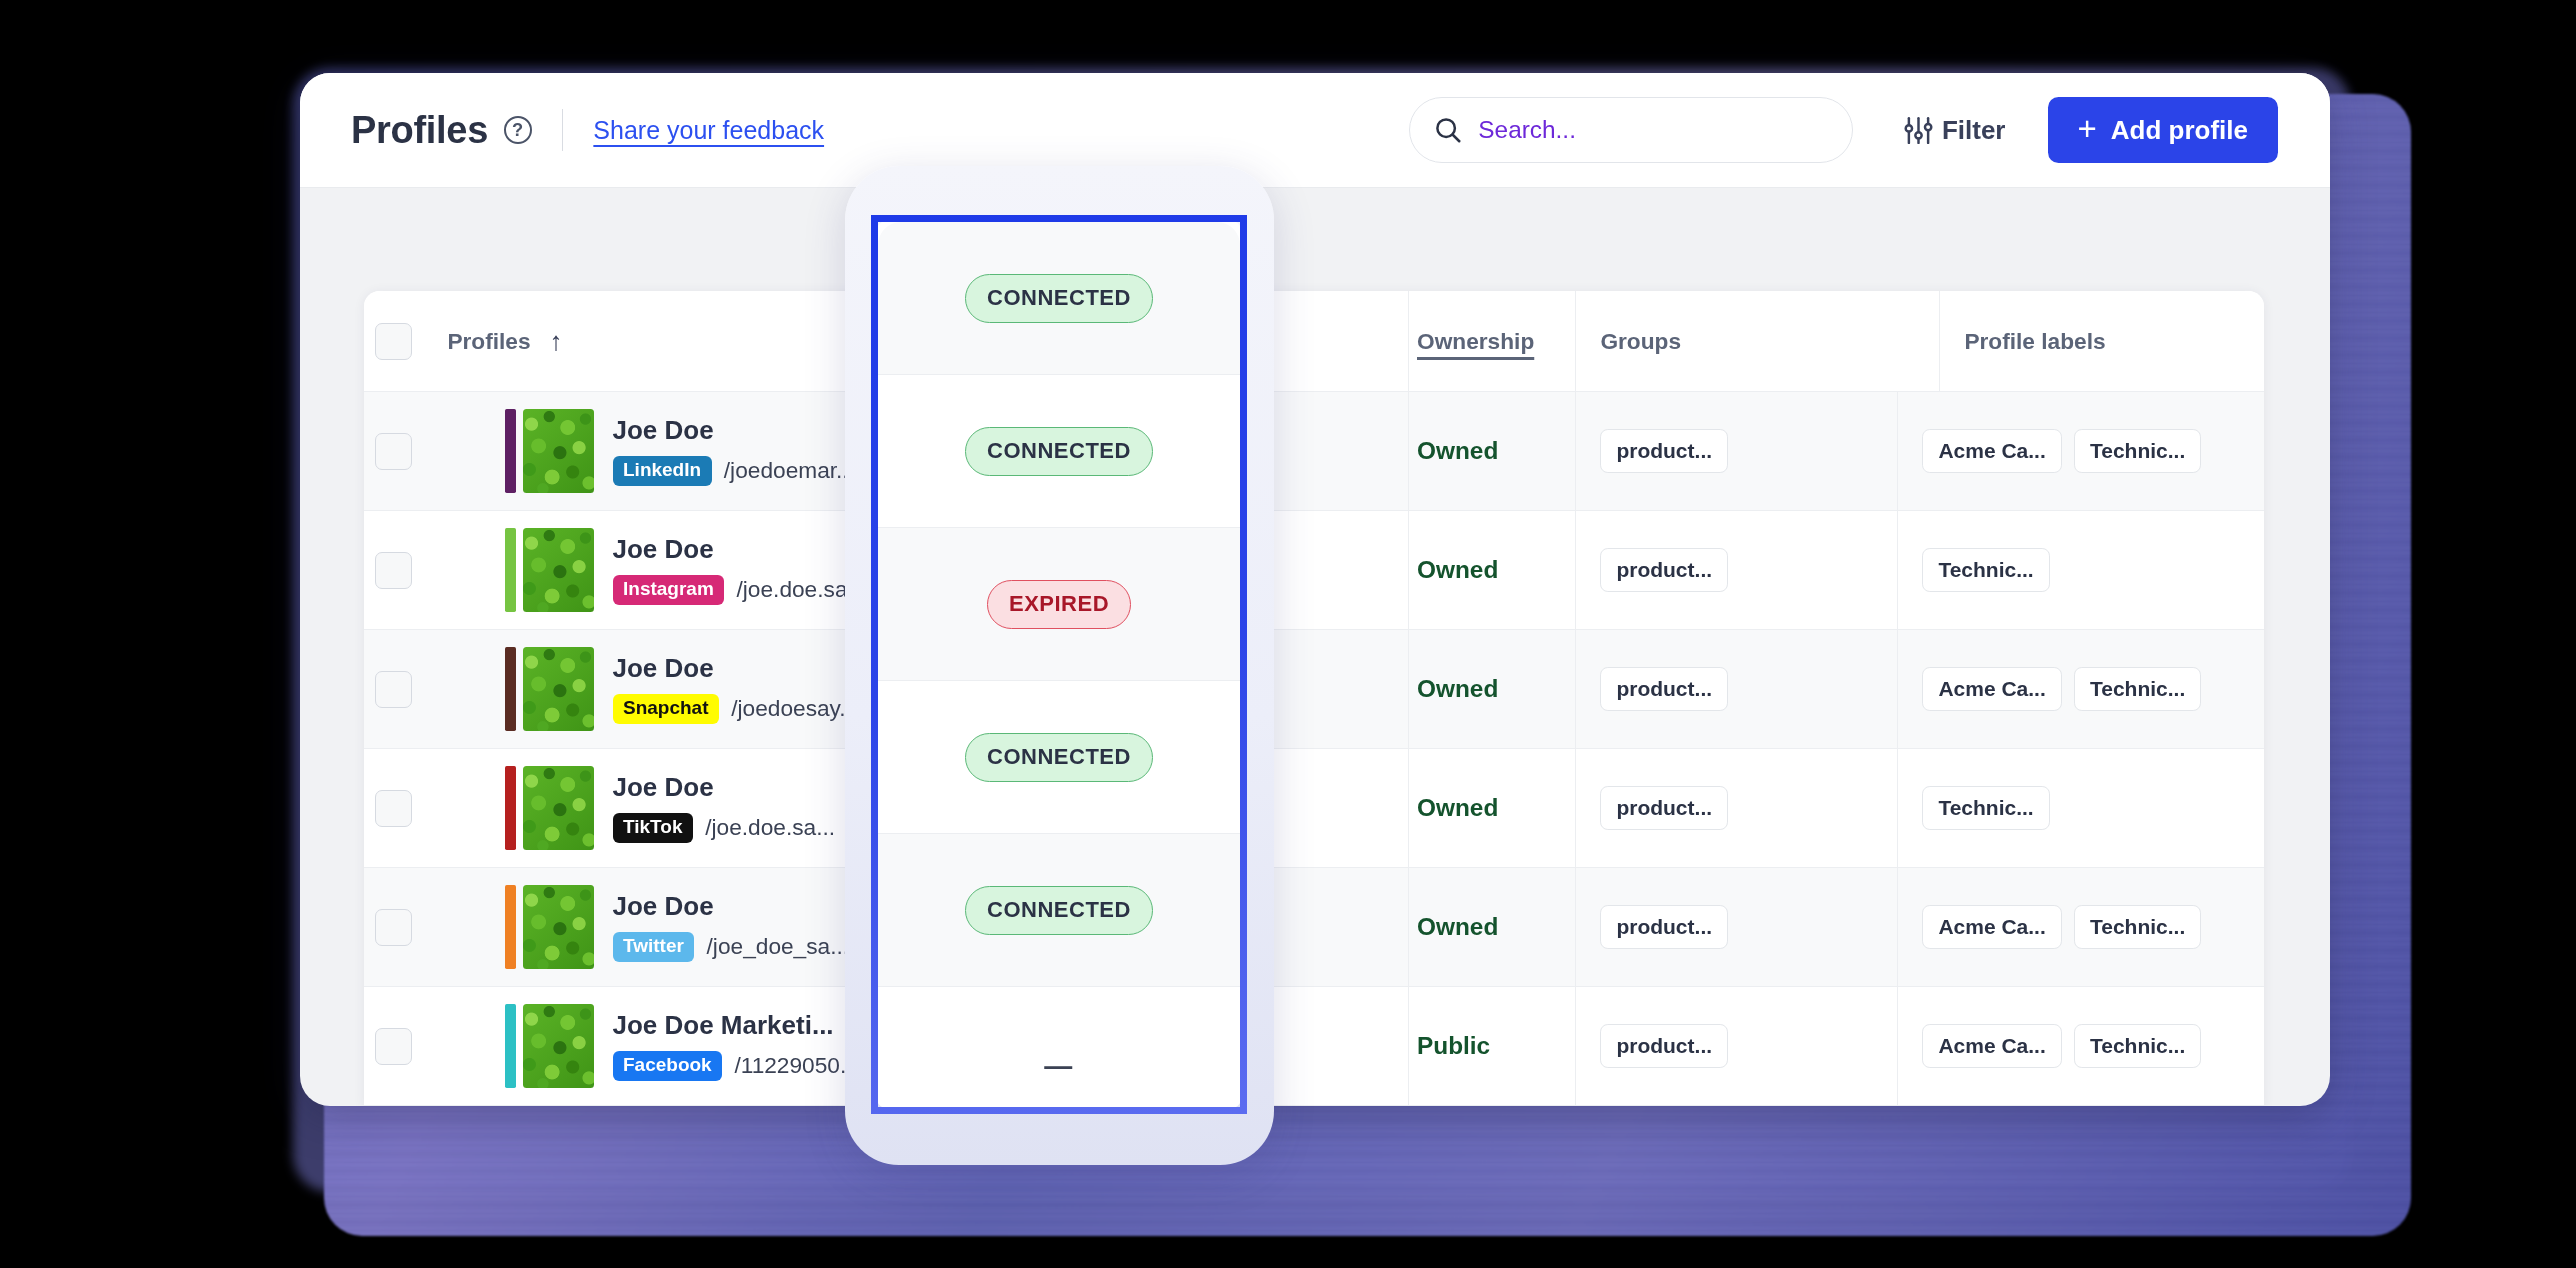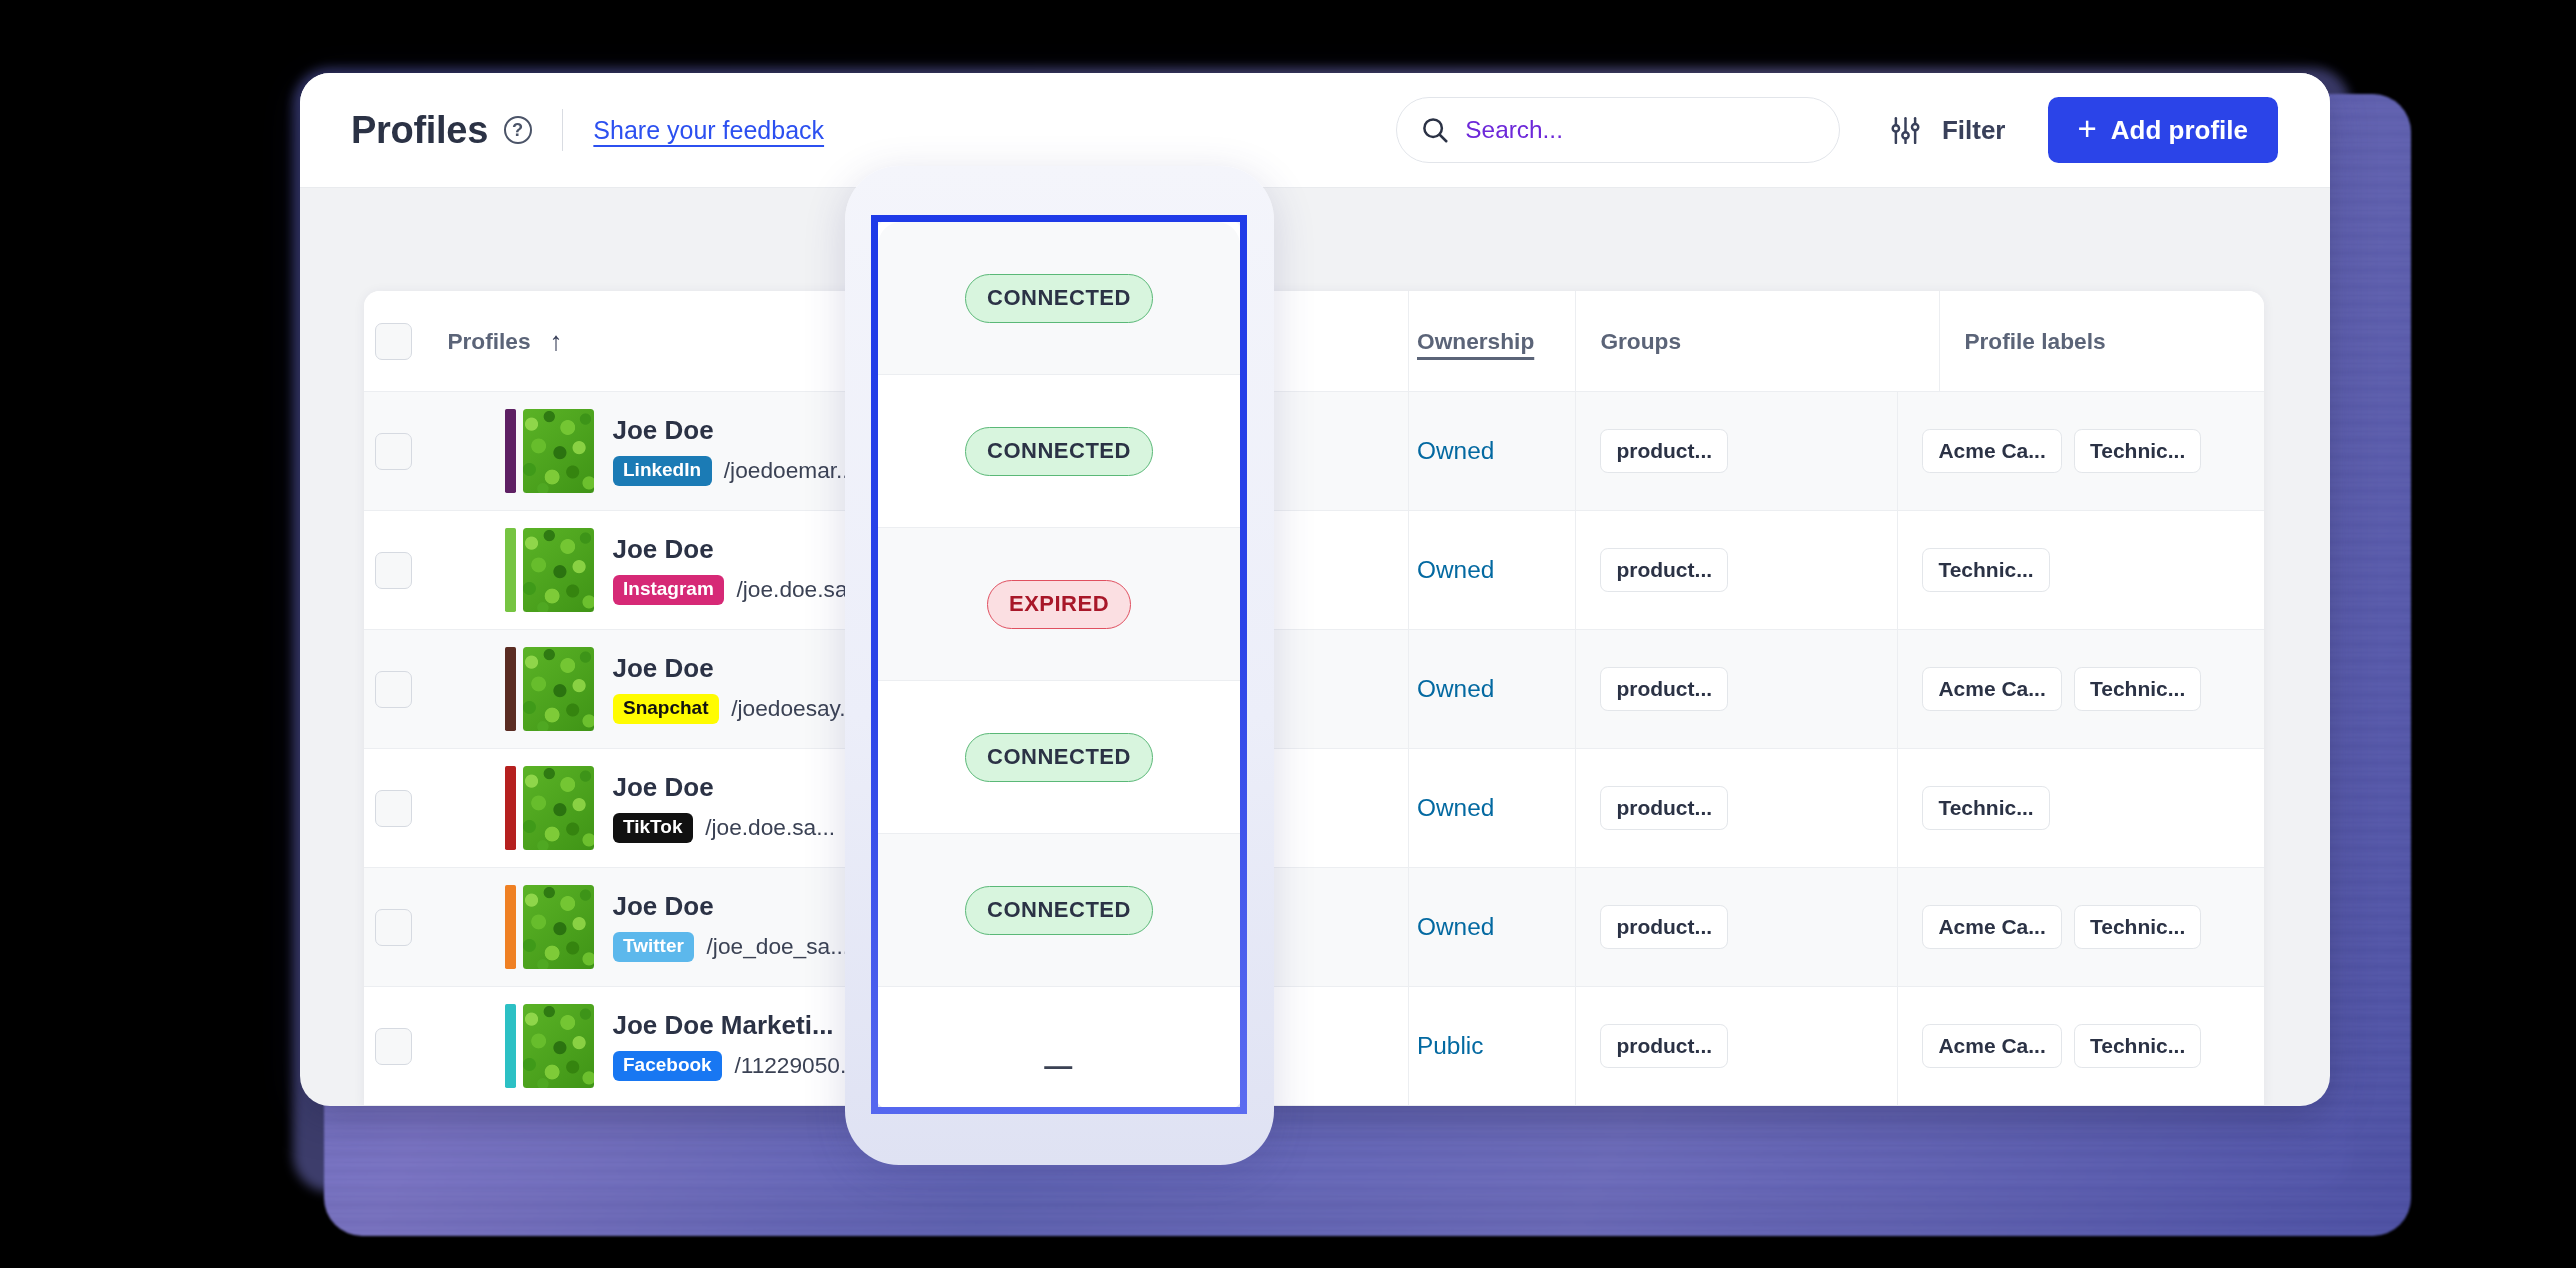--- a/index.html
+++ b/index.html
@@ -102,21 +102,21 @@
     width: 444px; height: 66px;
     border: 1.7px solid #e2e5ea; border-radius: 33px;
     background: #fff;
     display: flex; align-items: center;
     padding: 0 22.7px; gap: 15.7px;
   }
   .search-box .placeholder {
     font-size: 24.4px; color: #6d28d9;
   }
   .filter-btn {
-    display: flex; align-items: center; gap: 20px;
+    display: flex; align-items: center; gap: 7px;
     margin-left: 49px; margin-right: 42px;
     cursor: pointer;
   }
   .filter-btn .label {
     font-size: 26px; font-weight: 700; color: #39405a;
   }
   .add-btn {
     display: flex; align-items: center; justify-content: center;
     gap: 14px;
     height: 66px; padding: 0 30px;
@@ -205,21 +205,21 @@
     display: flex; align-items: center; gap: 12.2px;
     margin-top: 9.6px;
   }
   .net-chip {
     font-size: 19px; font-weight: 700; color: #fff;
     padding: 4.4px 10.5px; border-radius: 6.1px;
     white-space: nowrap; line-height: 1.1;
   }
   .handle { font-size: 22.7px; color: #3b4254; white-space: nowrap; }
 
-  .owner-text { font-size: 24.4px; color: #0369a1; }
+  .owner-text { font-size: 24.4px; color: #14532d; font-weight: bold; }
 
   .chip {
     display: inline-flex; align-items: center;
     height: 44px; padding: 0 15px;
     background: #fff; border: 1.7px solid #e3e6ea; border-radius: 7.8px;
     font-size: 21px; font-weight: 700; color: #2b3245;
     white-space: nowrap;
   }
   .chip-row { display: flex; gap: 12.2px; align-items: center; }
 

